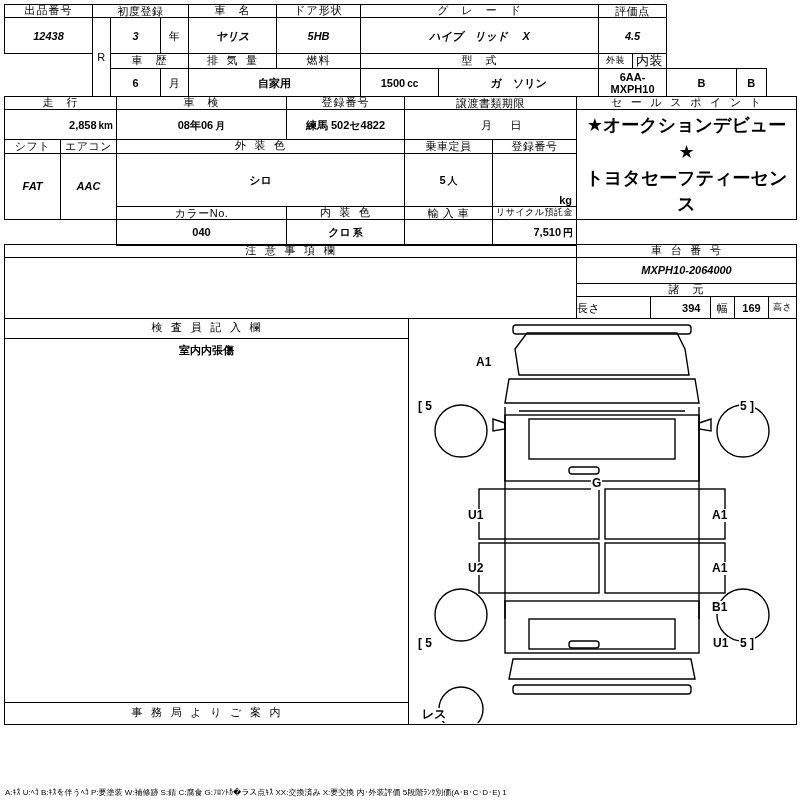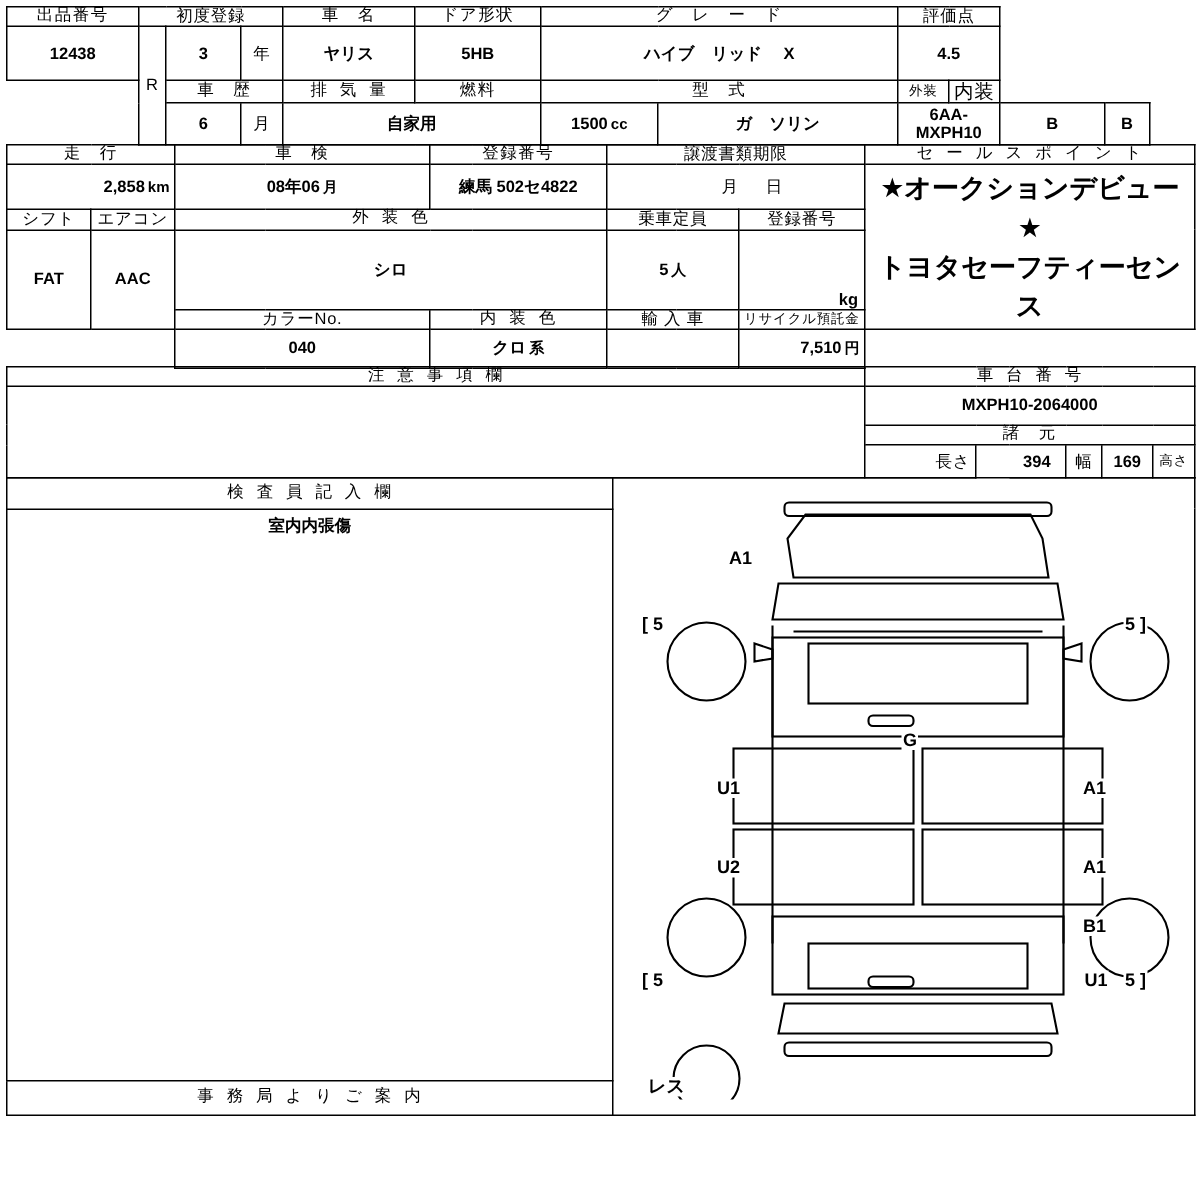--- a/index.html
+++ b/index.html
@@ -24,21 +24,21 @@
     border: 1px solid #000;
     padding: 0;
     vertical-align: middle;
     text-align: center;
     font-size: 11px;
     line-height: 1.1;
   }
   .lbl { font-size: 10.5px; letter-spacing: 1px; font-family: Liberation Mono, monospace; }
   .lbl-sm { font-size: 9.5px; letter-spacing: 0.5px; }
   .val { font-size: 17px; font-weight: bold; }
-  .val-lg { font-size: 20px; font-weight: bold; }
+  .val-lg { font-size: 20px; font-weight: bold; font-style: italic; }
   .val-md { font-size: 15px; font-weight: bold; }
   .unit { font-size: 10px; font-weight: bold; }
   .right { text-align: right; padding-right: 3px; }
   .left { text-align: left; padding-left: 4px; }
   .nb { border: none !important; }
 
   
   .topwrap { width: 792px; }
 
   .flexline {
@@ -251,39 +251,39 @@
       <td colspan="6" class="lbl">車 台 番 号</td>
     </tr>
     <tr style="height:26px">
       <td rowspan="3"></td>
       <td colspan="6" class="val-lg">MXPH10-2064000</td>
     </tr>
     <tr>
       <td colspan="6" class="lbl">諸　元</td>
     </tr>
     <tr style="height:22px">
-      <td class="lbl-sm" style="text-align:right;padding-right:3px">長さ</td>
+      <td class="lbl-sm" style="text-align:left;padding-right:3px">長さ</td>
       <td class="nb" style="border:1px solid #000;border-left:none;border-right:none"></td>
       <td class="val-md" style="border-left:none">394</td>
       <td class="lbl-sm">幅</td>
       <td class="val-md">169</td>
       <td class="lbl-sm" style="font-size:9px">高さ</td>
     </tr>
   </tbody>
     </table>
 
   <table class="grid" style="width:792px;margin-top:-1px">
     <colgroup>
         <col style="width:404px">
         <col style="width:388px">
       </colgroup>
     <tbody>
         <tr>
       <td class="lbl" style="height:18px">検 査 員 記 入 欄</td>
-      <td rowspan="4" style="vertical-align:top;height:406px;padding:10px">
+      <td rowspan="4" style="vertical-align:top;height:406px;padding:0">
         <div class="diagram-box">
           <svg width="386" height="404" viewBox="0 0 386 404">
             <g fill="none" stroke="#000" stroke-width="1.4">
 
               <path d="M118 14 L268 14 L276 30 L280 56 L110 56 L106 30 Z"></path>
               <path d="M100 60 L286 60 L290 84 L96 84 Z"></path>
 
               <rect x="104" y="6" width="178" height="9" rx="3"></rect>
 
               <path d="M96 88 L96 300 M290 88 L290 300"></path>
@@ -342,13 +342,14 @@
     </tr>
     <tr>
       <td style="height:310px;border-top:none;border-bottom:1px solid #000"></td>
     </tr>
     <tr>
       <td class="lbl" style="height:20px">事 務 局 よ り ご 案 内</td>
     </tr>
   </tbody>
     </table>
 
+  <div class="footer">A:ｷｽ゚  U:ﾍｺ゚ B:ｷｽ゚を伴うﾍｺ゚  P:要塗装  W:補修跡  S:錆  C:腐食  G:ﾌﾛﾝﾄｶ゚�ラス点ｷｽ゚  XX:交換済み  X:要交換  内･外装評価  5段階ﾗﾝｸ別価(A･B･C･D･E) 1</div>
 </div>
 
 </body></html>

